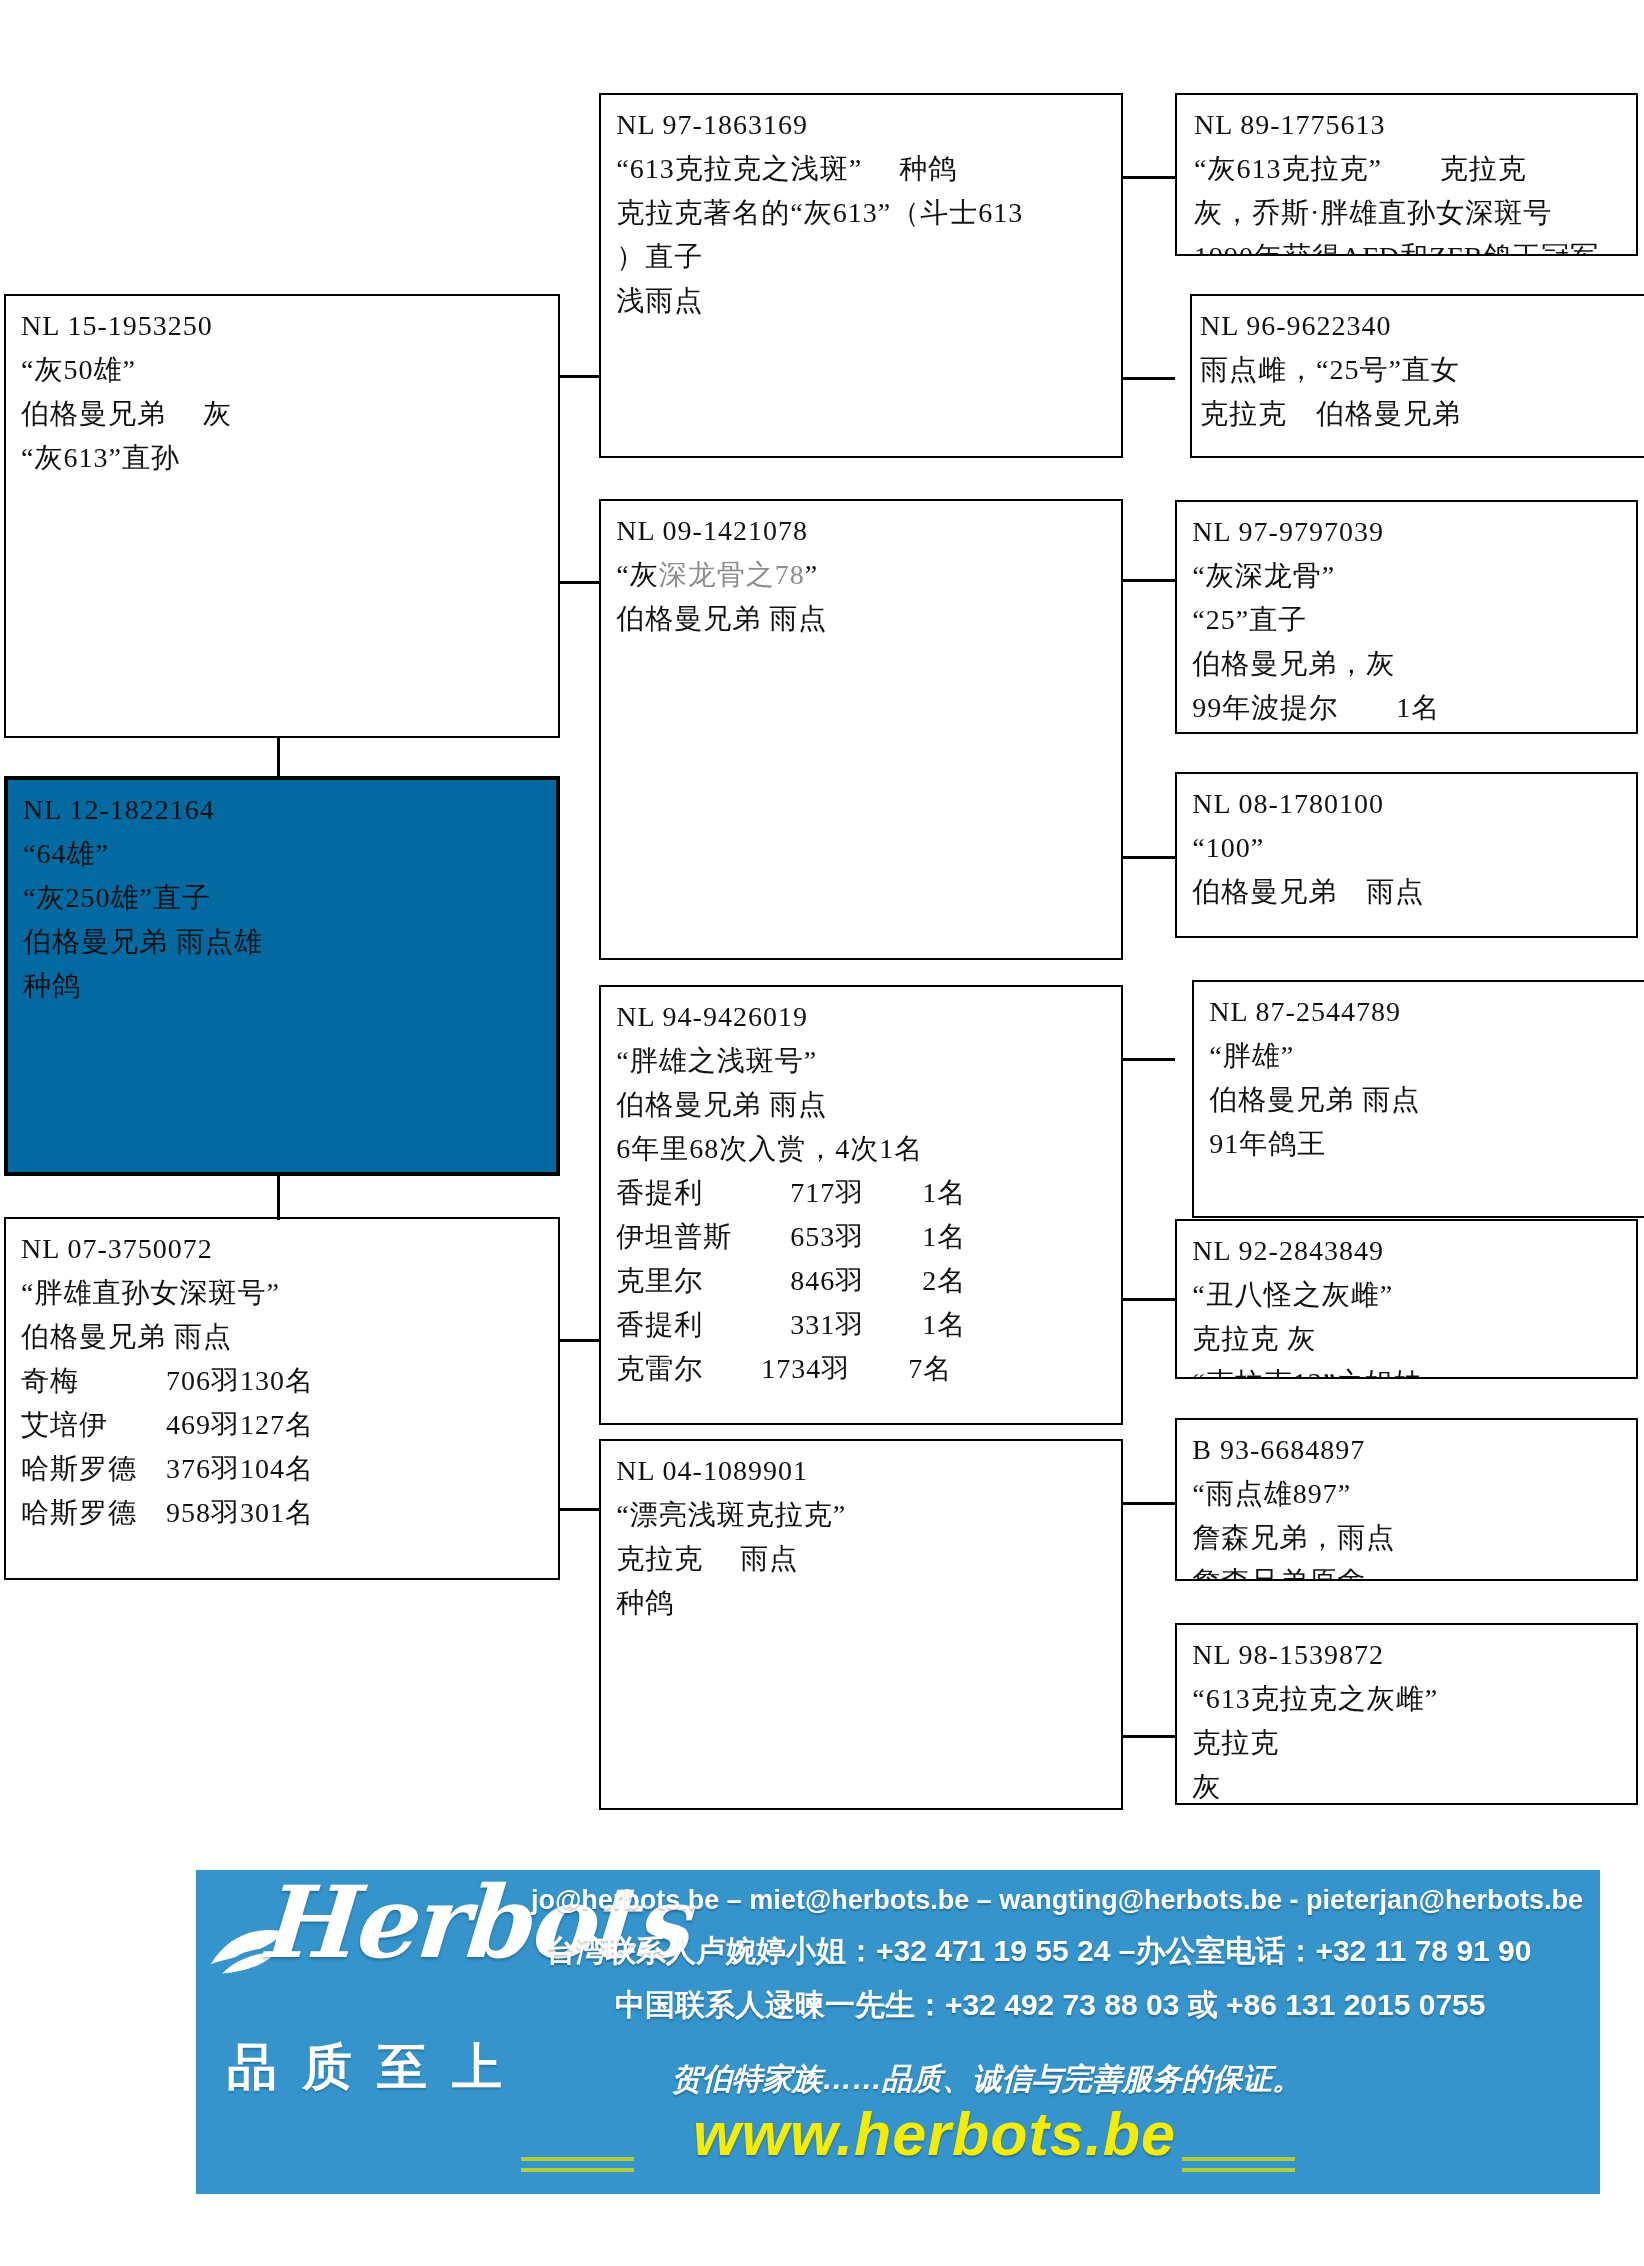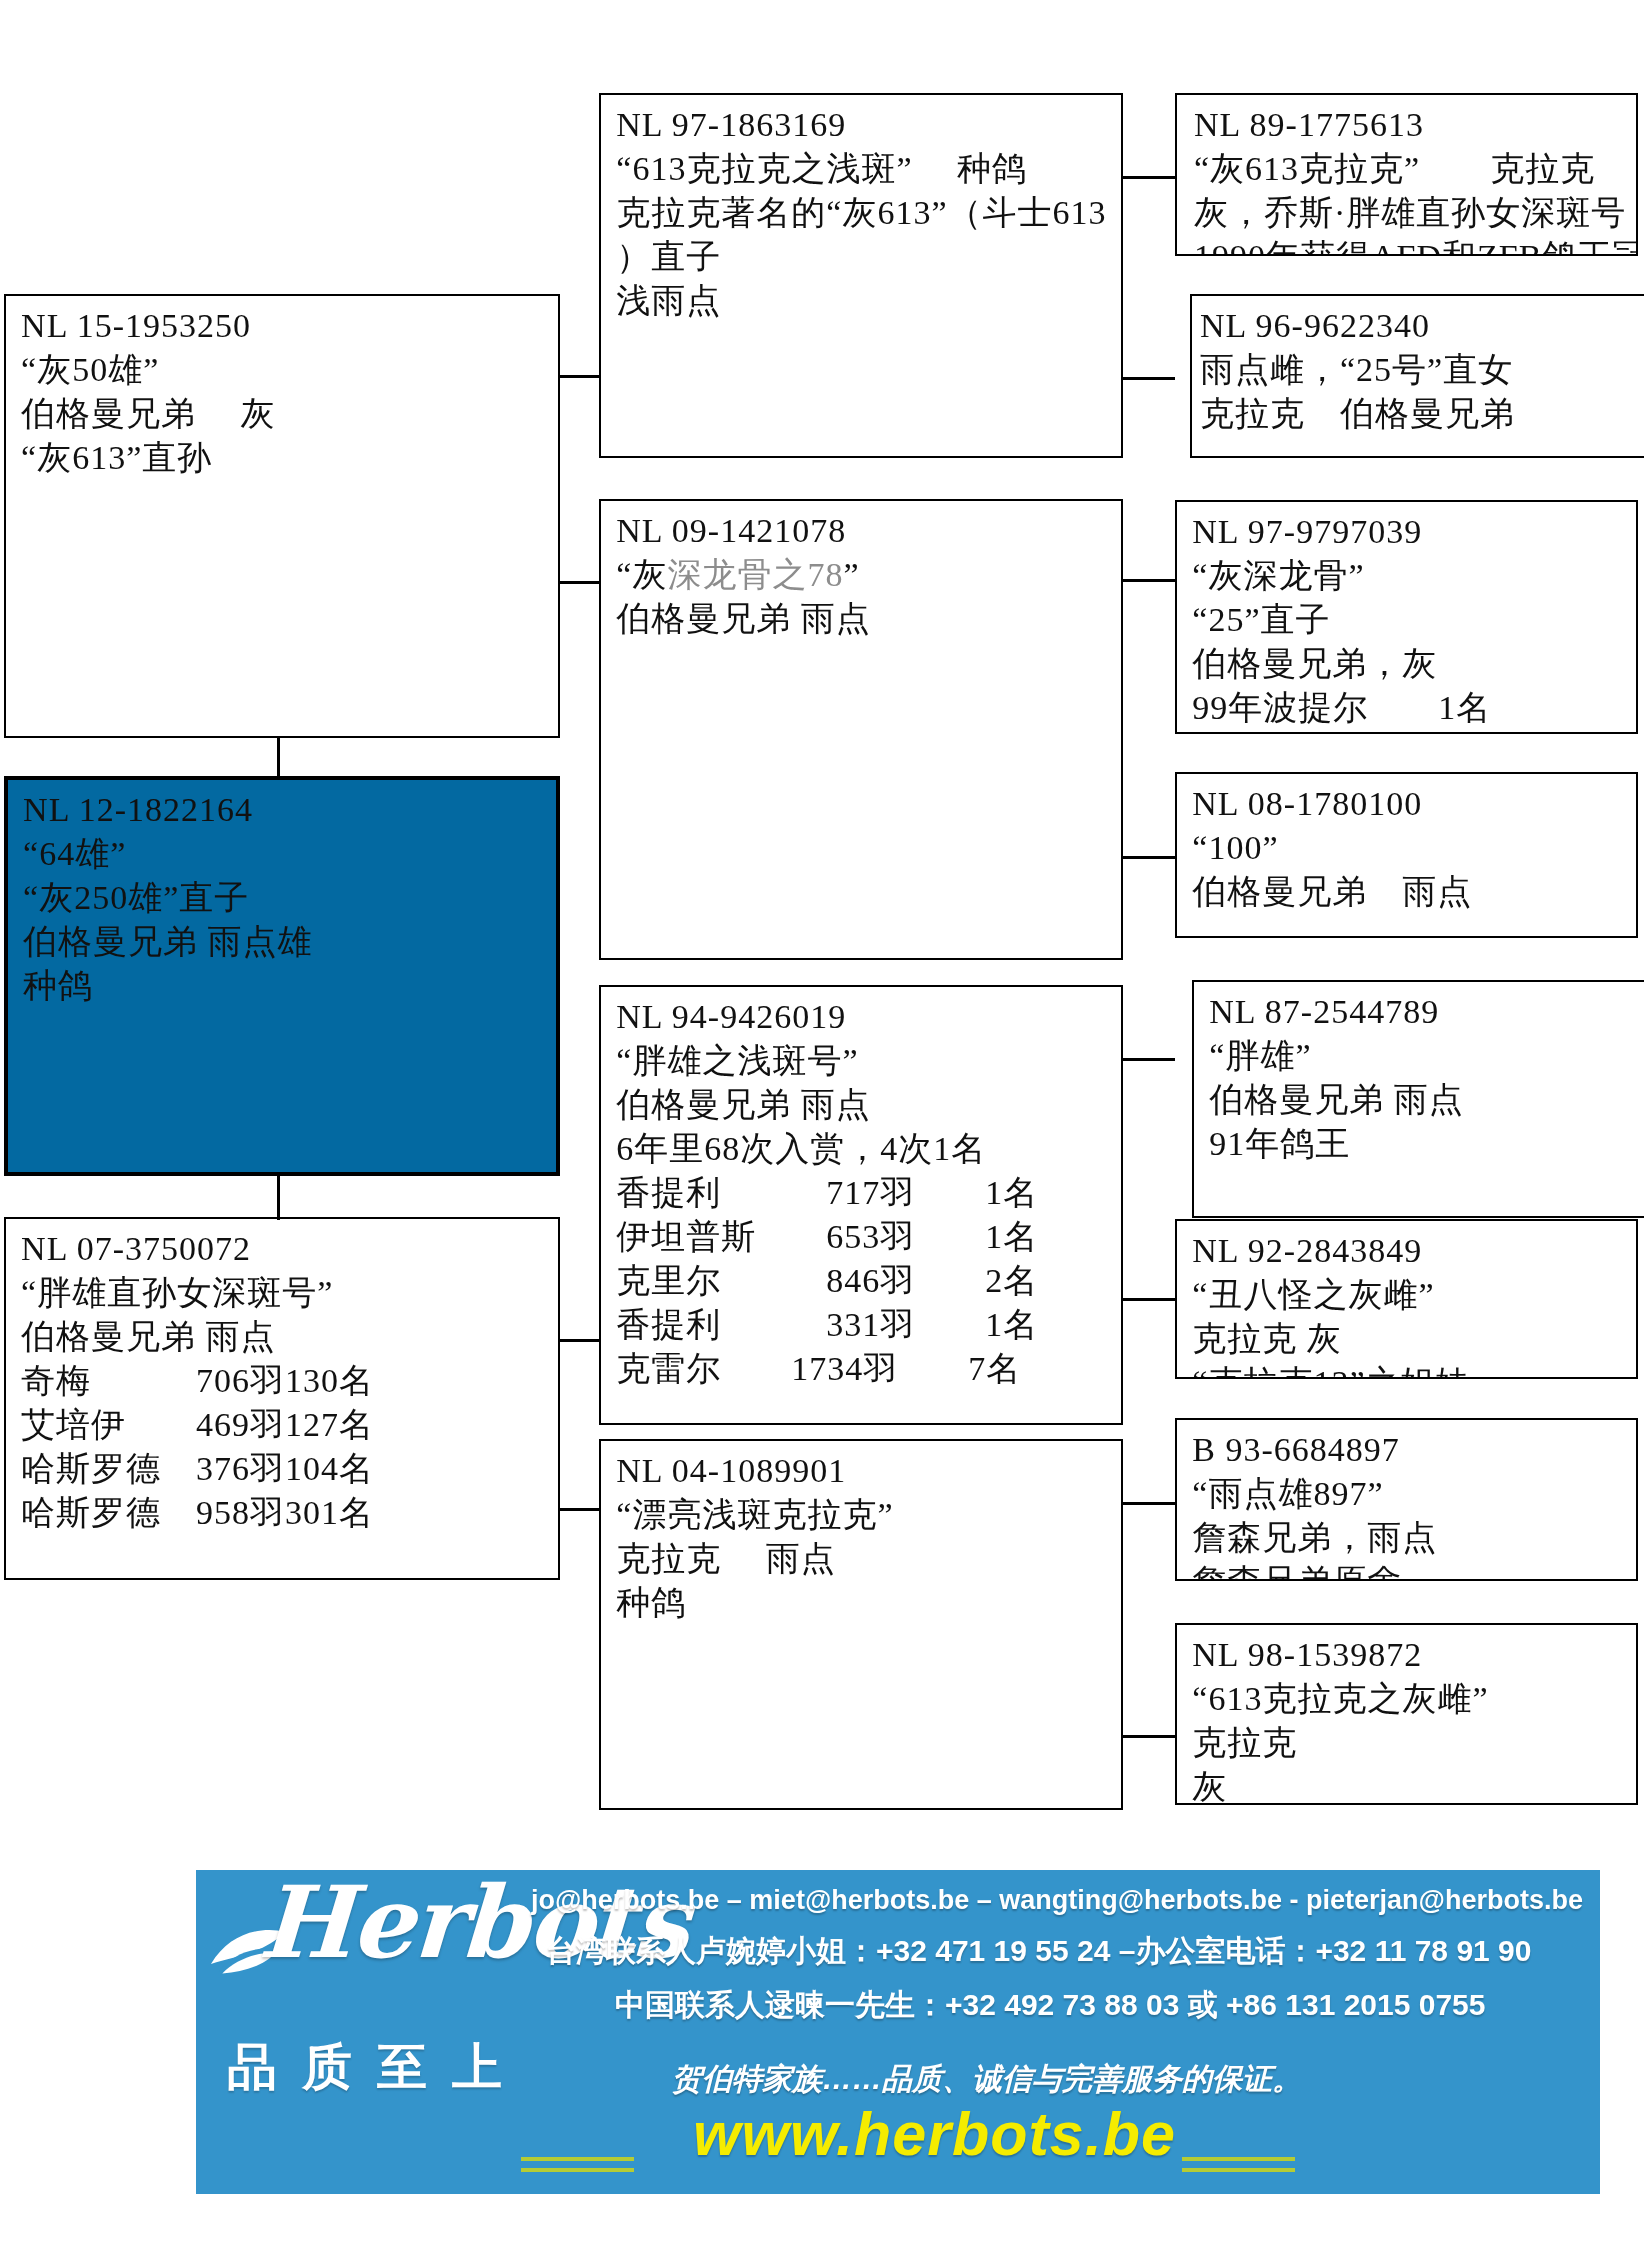--- a/index.html
+++ b/index.html
@@ -1,20 +1,20 @@
 <!DOCTYPE html>
 <html><head>
 <meta charset="utf-8">
 <style>
   html,body{margin:0;padding:0;background:#fff;}
   .page{position:relative;width:1644px;height:2266px;background:#ffffff;overflow:hidden;
         font-family:"Liberation Serif","DejaVu Serif",serif;}
   
   .pbox{position:absolute;border:2.9px solid #000;background:#fff;box-sizing:border-box;
-        padding:7.6px 15.3px;color:#111;font-size:34px;line-height:44px;letter-spacing:1px;
+        padding:7.6px 15.3px;color:#111;font-size:28px;line-height:44px;letter-spacing:1px;
         white-space:pre;overflow:hidden;}
   .pbox.hl{border-width:4.8px;background:#0369a1;}
   .pline{white-space:pre;}
   .pline .gray{color:#8d8d8d;}
   .conn{position:absolute;background:#000;}
   
   .banner{position:absolute;left:196px;top:1870px;width:1404px;height:324px;background:#3494cb;
           overflow:hidden;font-family:"Liberation Sans","DejaVu Sans",sans-serif;color:#fff;}
   .logo{position:absolute;left:17px;top:7.6px;width:401px;height:153px;}
   .logo-text{position:absolute;left:55px;top:-13.4px;font-family:"DejaVu Serif","Liberation Serif",serif;

